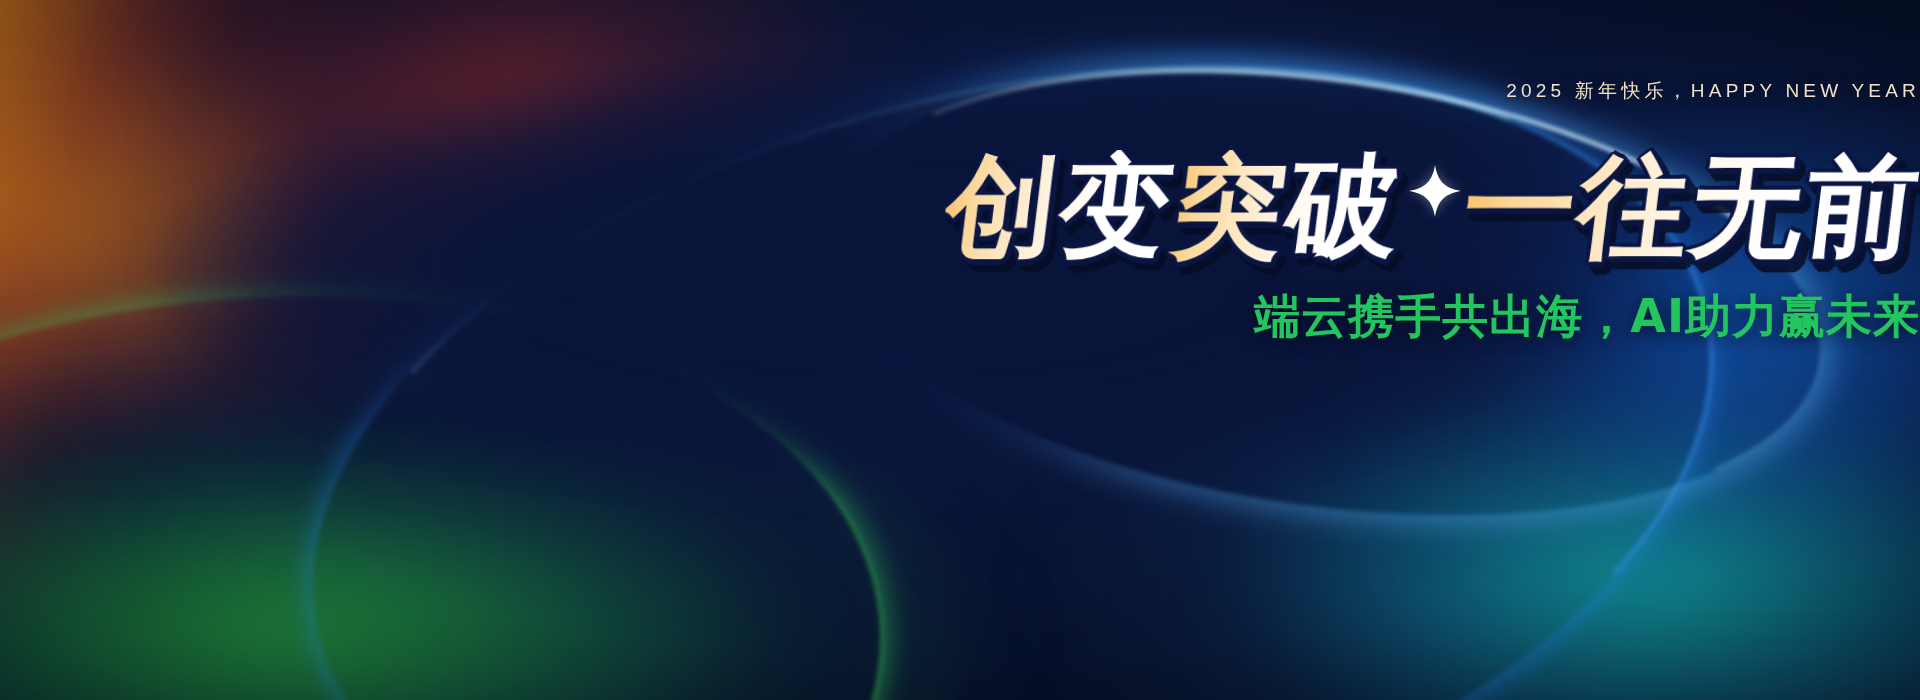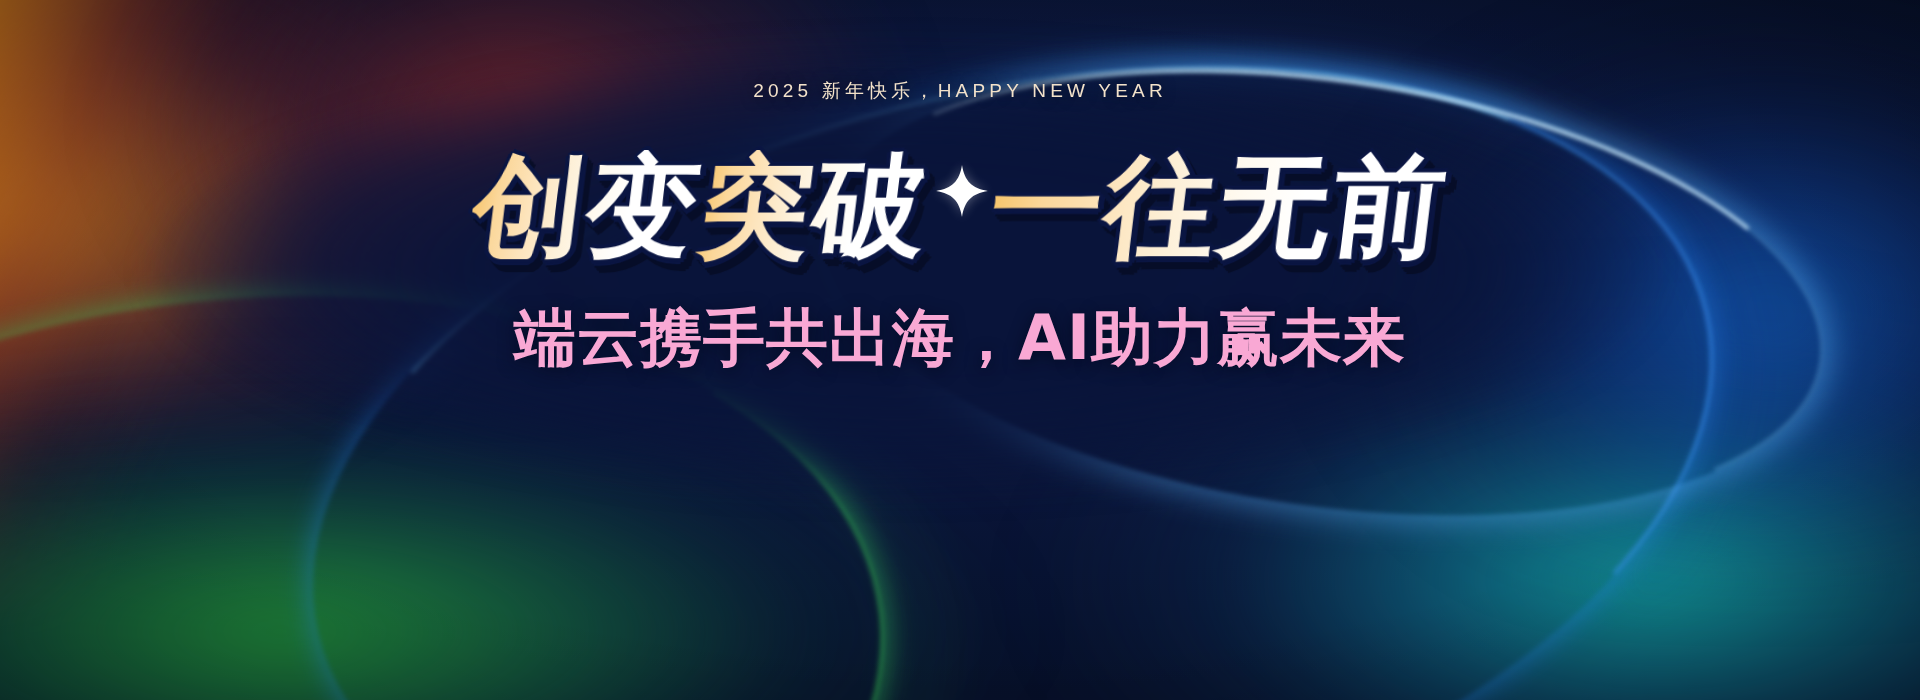--- a/index.html
+++ b/index.html
@@ -186,21 +186,21 @@
     background: radial-gradient(ellipse 78% 80% at 50% 50%,
       rgba(0,0,0,0) 55%, rgba(0,0,0,0.34) 100%);
   }
 
   
   .content {
     position: absolute;
     inset: 0;
     display: flex;
     flex-direction: column;
-    align-items: center;
+    align-items: flex-end;
   }
 
   .eyebrow {
     margin-top: 78px;
     font-size: 19px;
     letter-spacing: 4.2px;
     color: #f3e2ca;
     font-weight: 400;
     white-space: nowrap;
     text-shadow: 0 0 14px rgba(0,0,0,0.5);
@@ -245,24 +245,24 @@
     display: inline-block;
     width: 54px;
     height: 54px;
     margin: 0 2px 30px 6px;
     position: relative;
     flex: 0 0 auto;
   }
   .sparkle svg { display: block; filter: drop-shadow(0 0 6px rgba(255,255,255,0.35)); }
 
   .subheadline {
-    margin-top: 34px;
-    font-size: 62px;
+    margin-top: 24px;
+    font-size: 46px;
     font-weight: 700;
-    color: #f9a8d4;
+    color: #22c55e;
     letter-spacing: 1px;
     white-space: nowrap;
     font-family: "DejaVu Sans", "Liberation Sans", sans-serif;
     text-shadow: 0 3px 16px rgba(2,8,28,0.75);
   }
 </style>
 </head>
 <body>
 
 <div id="banner">

